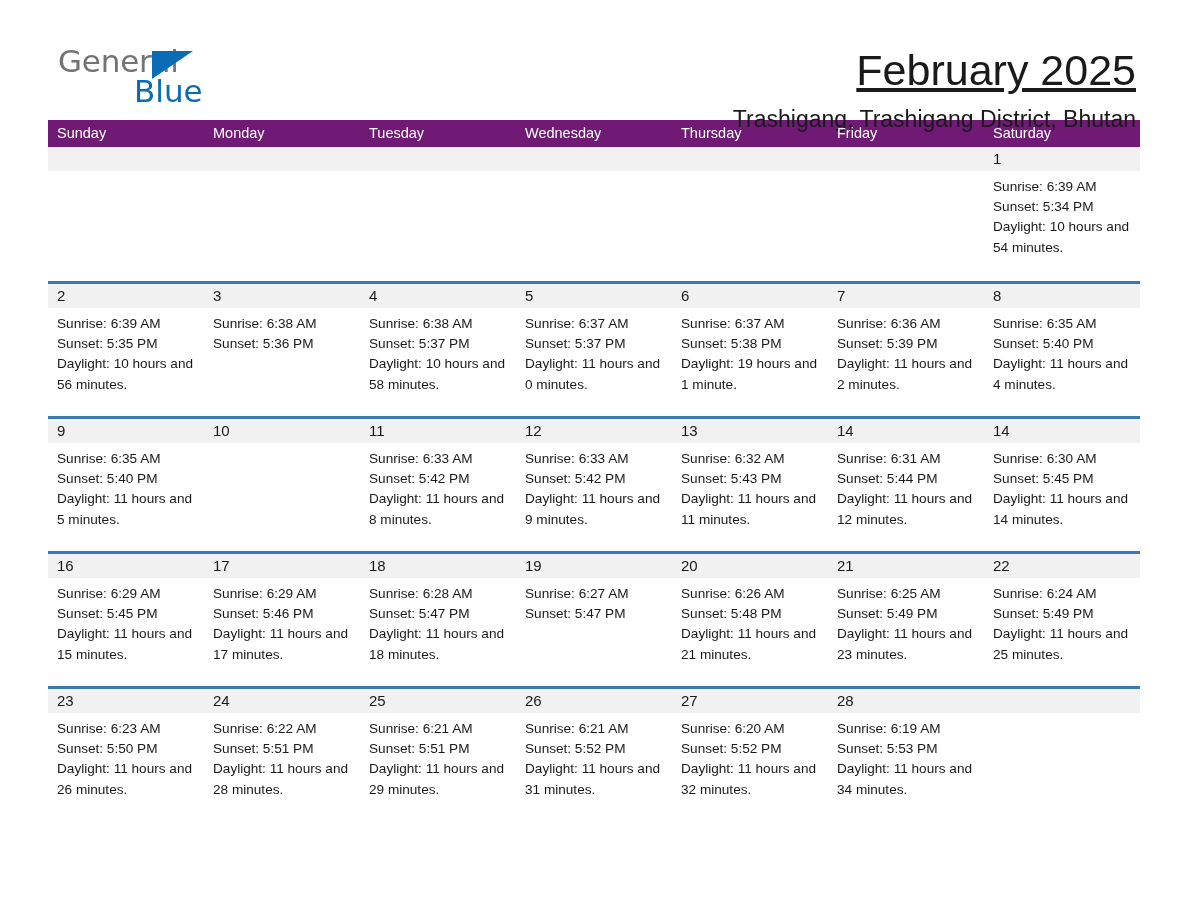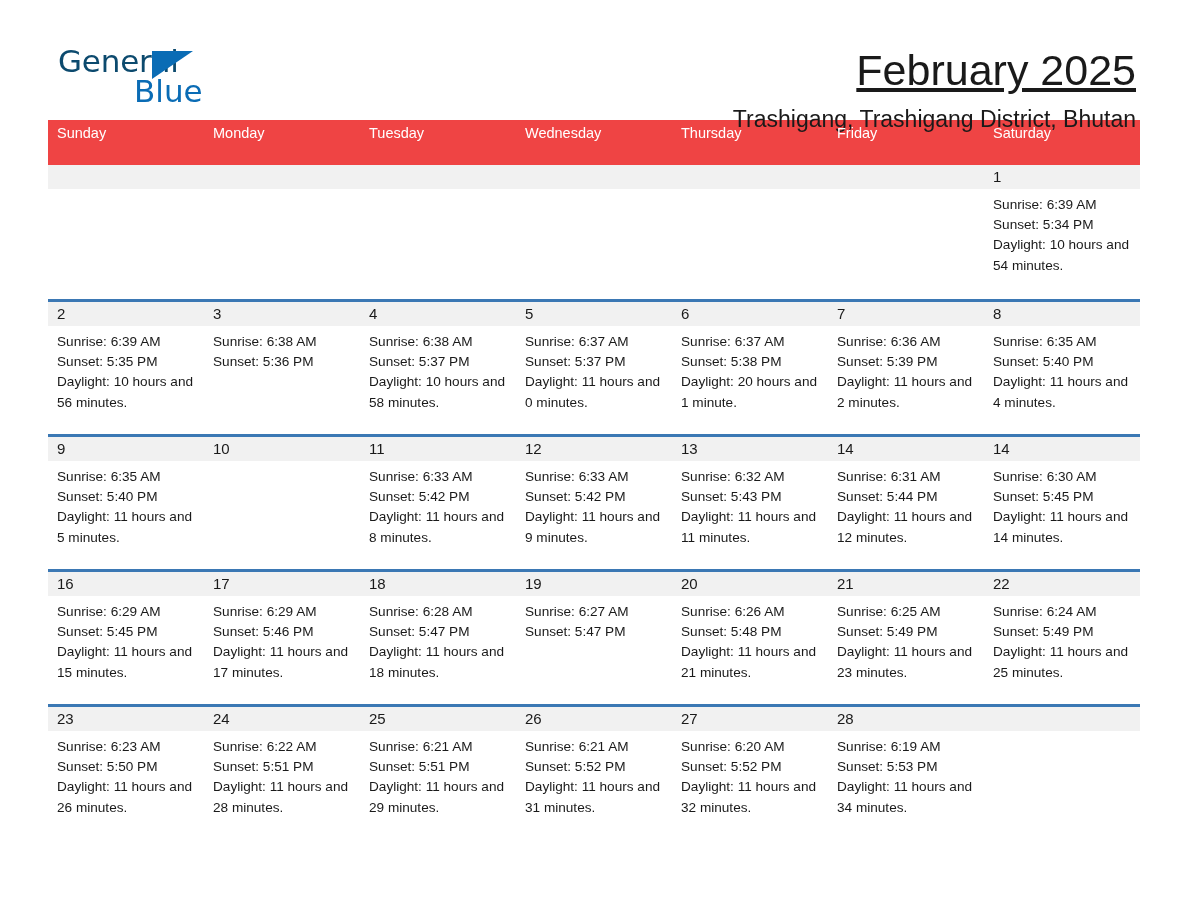--- a/index.html
+++ b/index.html
@@ -35,21 +35,21 @@
     position: relative;
     width: 230px;
     height: 70px;
     line-height: 1;
     user-select: none;
   }
   .logo-general {
     font-family: "DejaVu Sans", sans-serif;
     font-size: 31px;
     letter-spacing: -0.2px;
-    color: #0c4a6e;
+    color: #737373;
     font-weight: 400;
     display: inline-block;
   }
   .logo-tri {
     position: absolute;
     left: 94px;
     top: 5px;
     width: 0;
     height: 0;
     border-left: 41px solid #0a6cb5;
@@ -87,22 +87,22 @@
     white-space: nowrap;
   }
 
   
   .calendar {
     margin: 8px 48px 0 48px;
     width: 1092px;
   }
   .dow-row {
     display: flex;
-    background: #ef4444;
-    height: 45px;
+    background: #701a75;
+    height: 27px;
   }
   .dow {
     flex: 1 1 0;
     color: #ffffff;
     font-size: 14.5px;
     line-height: 27px;
     padding-left: 9px;
     white-space: nowrap;
   }
 
@@ -242,21 +242,21 @@
             <div>Sunrise: 6:37 AM</div>
             <div>Sunset: 5:37 PM</div>
             <div class="daylight">Daylight: 11 hours and 0 minutes.</div>
           </div>
         </div>
         <div class="cell">
           <div class="cell-date">6</div>
           <div class="cell-body">
             <div>Sunrise: 6:37 AM</div>
             <div>Sunset: 5:38 PM</div>
-            <div class="daylight">Daylight: 20 hours and 1 minute.</div>
+            <div class="daylight">Daylight: 19 hours and 1 minute.</div>
           </div>
         </div>
         <div class="cell">
           <div class="cell-date">7</div>
           <div class="cell-body">
             <div>Sunrise: 6:36 AM</div>
             <div>Sunset: 5:39 PM</div>
             <div class="daylight">Daylight: 11 hours and 2 minutes.</div>
           </div>
         </div>

